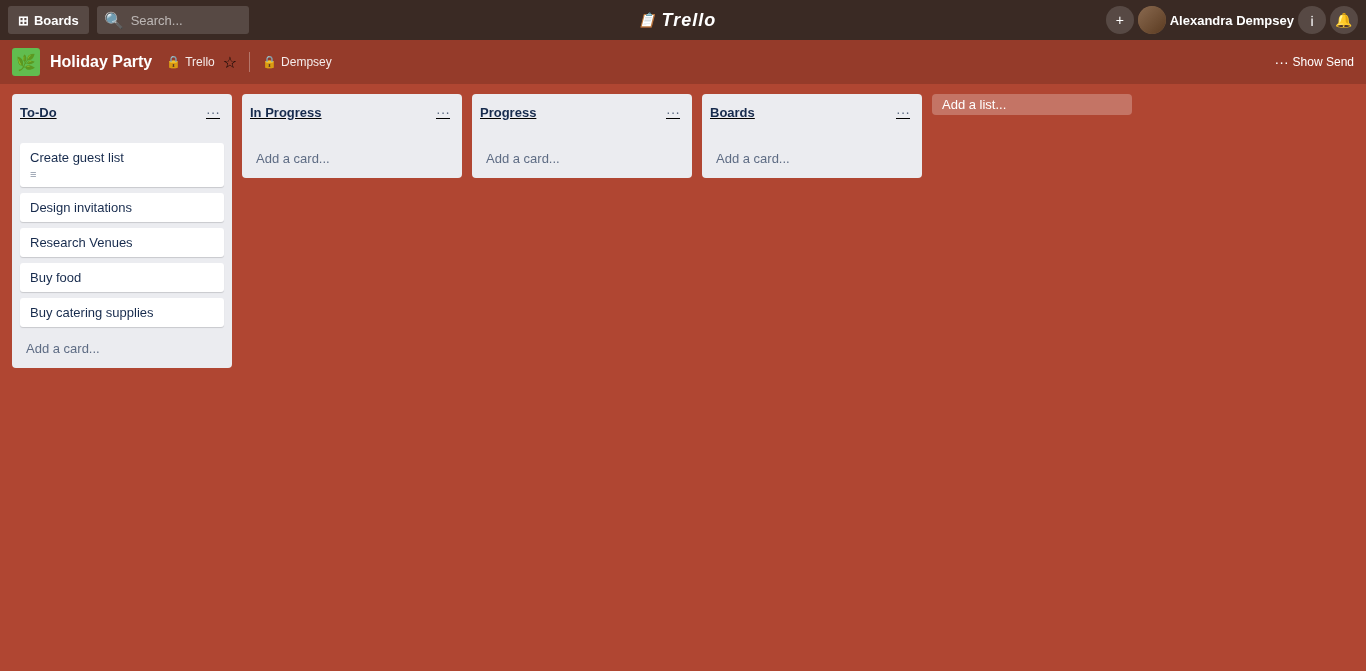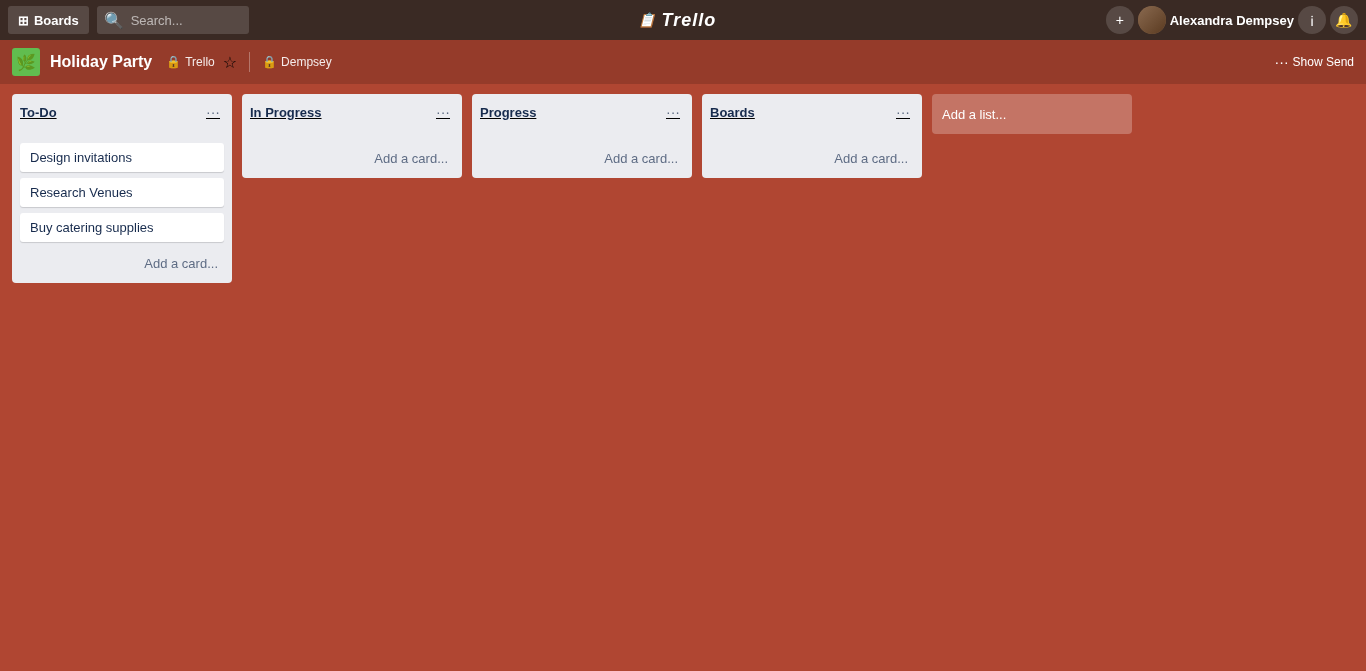--- a/index.html
+++ b/index.html
@@ -226,36 +226,36 @@
     
     .add-card {
       background: none;
       border: none;
       cursor: pointer;
       color: #5e6c84;
       font-size: 13px;
       padding: 4px 6px;
       border-radius: 3px;
       width: 100%;
-      text-align: right;
+      text-align: left;
       margin-top: 4px;
     }
 
     
     .add-list {
       background: rgba(255,255,255,0.25);
       border-radius: 4px;
       width: 200px;
       flex-shrink: 0;
       padding: 8px 10px;
       cursor: pointer;
       color: #fff;
       font-size: 13px;
       font-weight: 500;
-      height: 40px;
+      height: 21px;
       display: flex;
       align-items: center;
     }
   </style>
 </head>
 <body>
 
 <nav class="top-nav">
   <button class="nav-boards-btn">
     <span>⊞</span>
@@ -310,23 +310,28 @@
     </div>
   </div>
 </header>
 
 <main class="board-content" id="board-content">
 
   <div class="list"><div class="list-header">
         <span class="list-title">To-Do</span>
         <button class="list-menu-btn">···</button>
       </div><div class="card">
+        <span class="card-text">Create guest list</span>
+        <span class="card-icon">≡</span>
+      </div><div class="card">
         <span class="card-text">Design invitations</span>
       </div><div class="card">
         <span class="card-text">Research Venues</span>
+      </div><div class="card">
+        <span class="card-text">Buy food</span>
       </div><div class="card">
         <span class="card-text">Buy catering supplies</span>
       </div><button class="add-card">Add a card...</button></div>
     <div class="list"><div class="list-header">
         <span class="list-title">In Progress</span>
         <button class="list-menu-btn">···</button>
       </div><button class="add-card">Add a card...</button></div>
     <div class="list"><div class="list-header">
         <span class="list-title">Progress</span>
         <button class="list-menu-btn">···</button>

